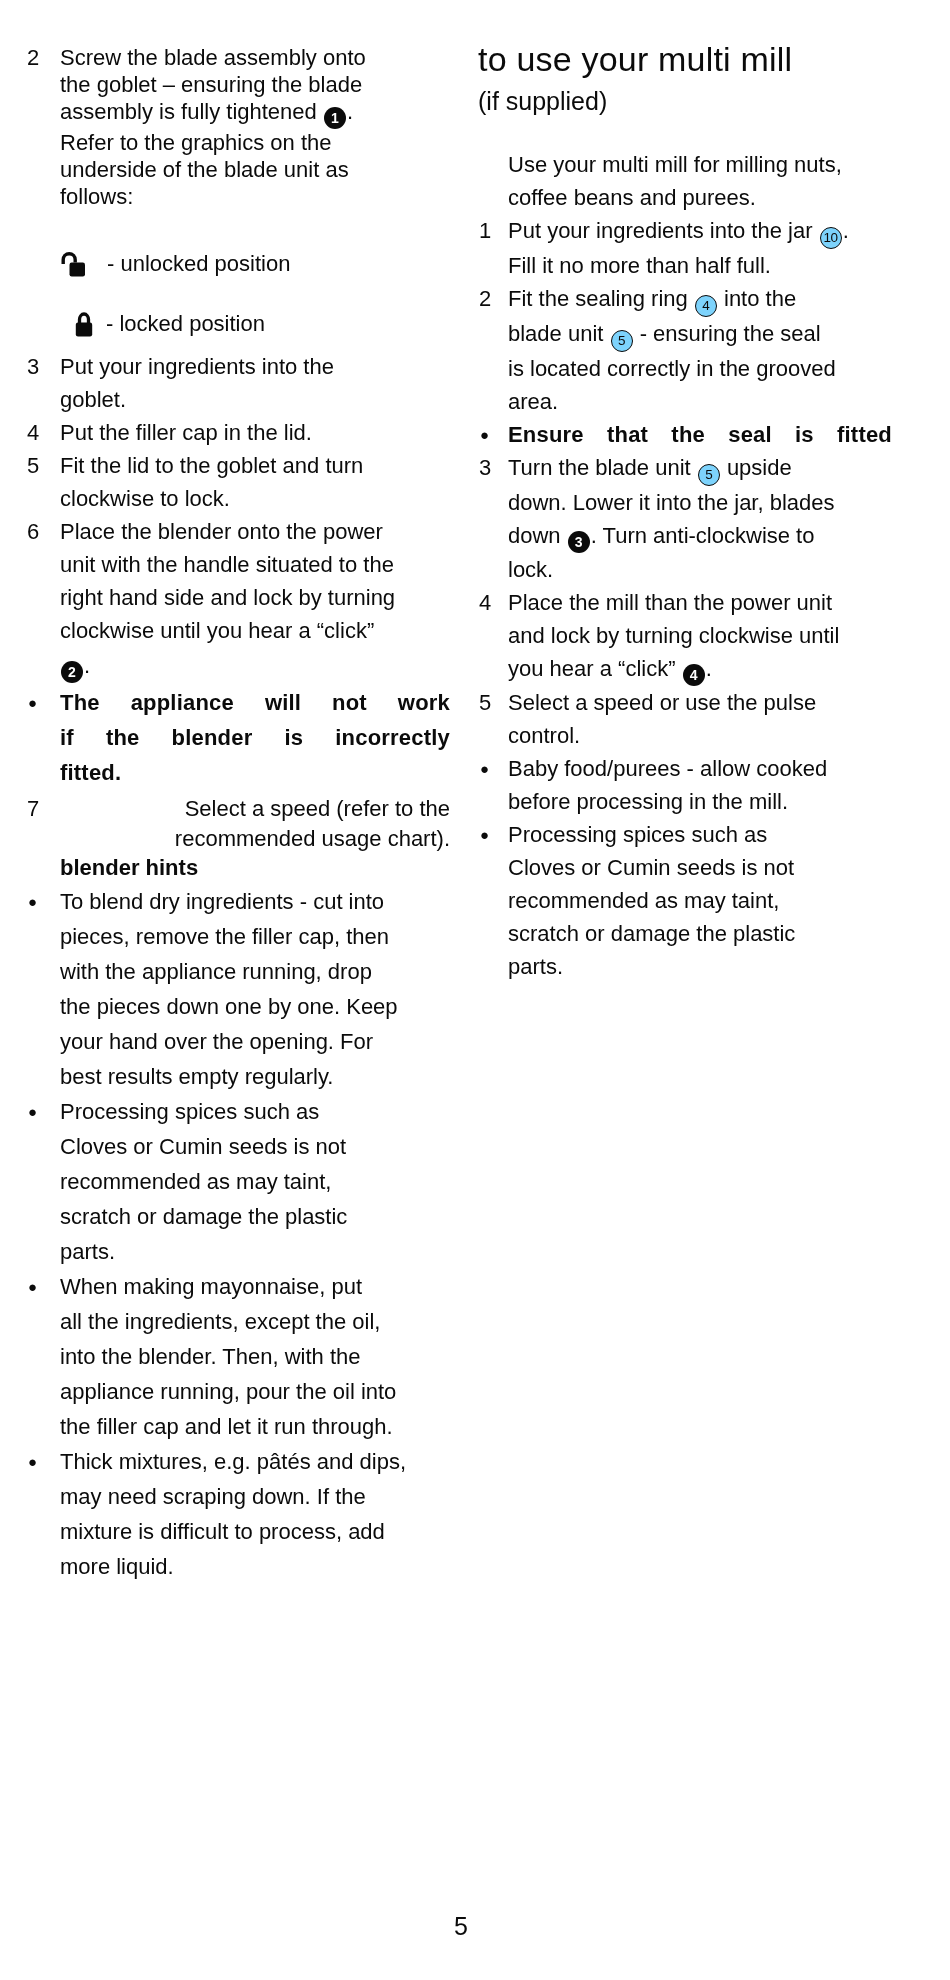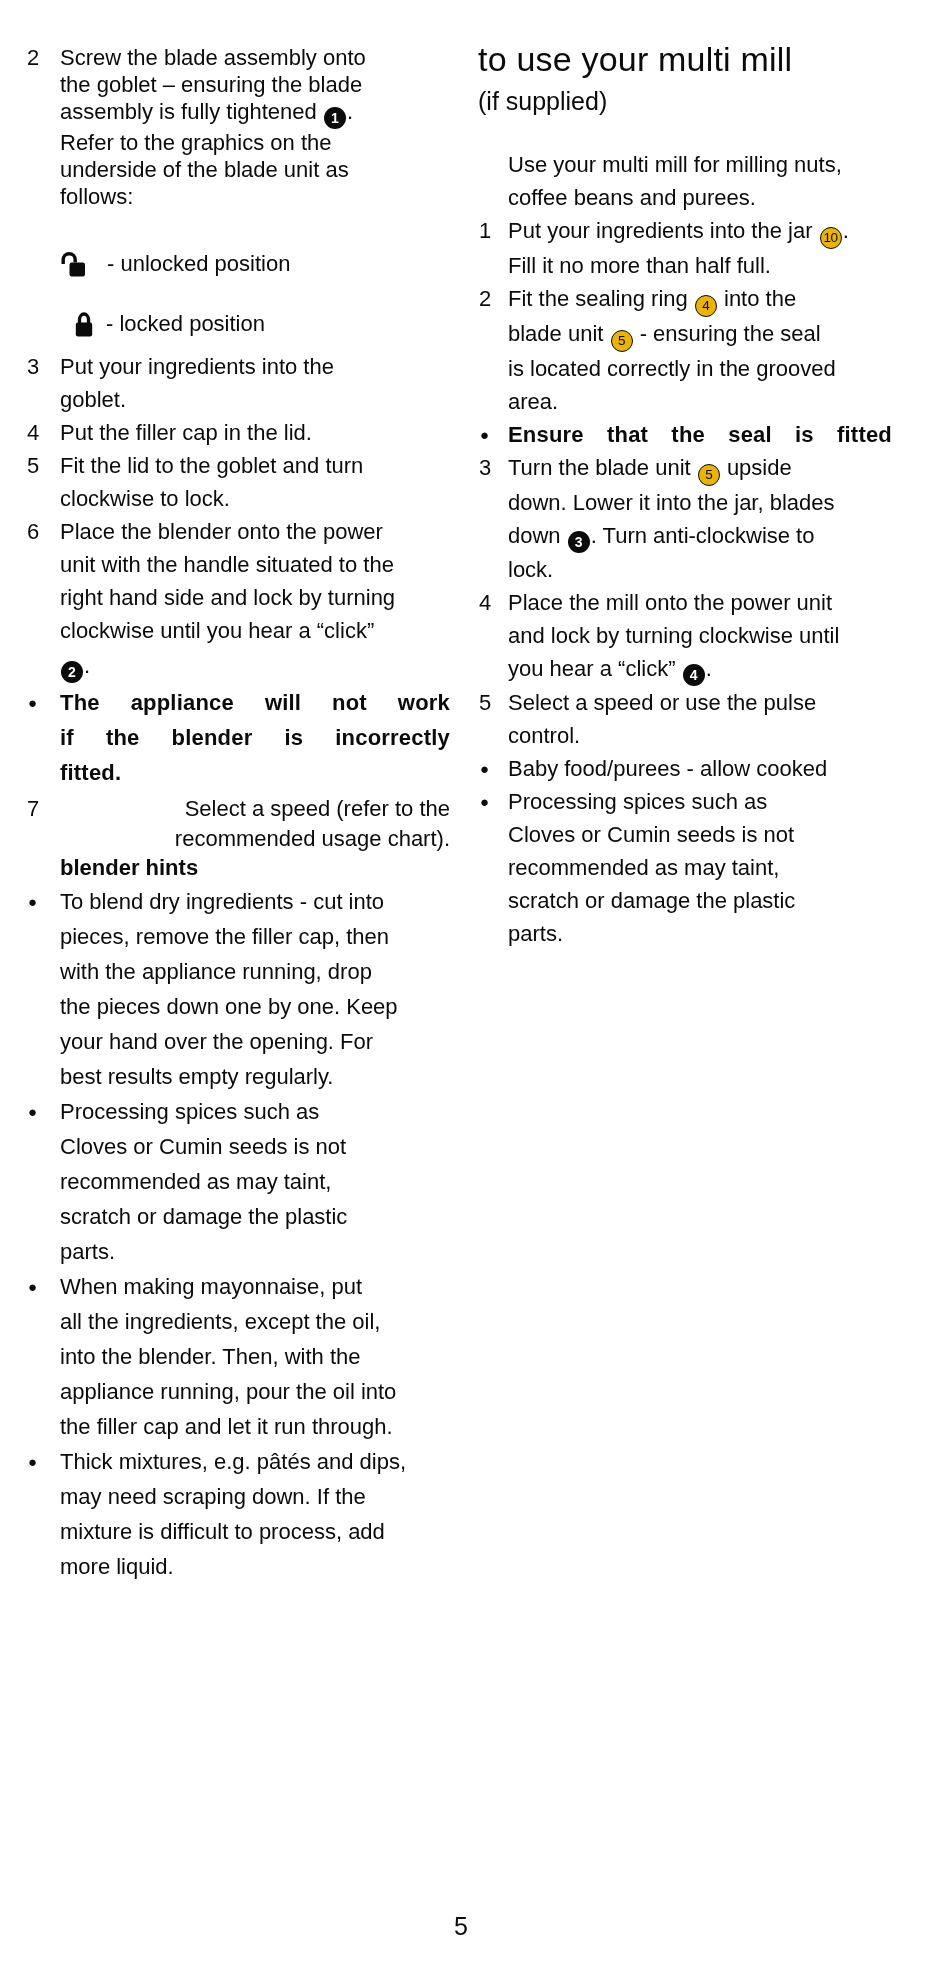--- a/index.html
+++ b/index.html
@@ -50,21 +50,21 @@
   .col-left .step7{margin-top:4px;}
   .col-left .heading + .bullet{margin-top:3px;}
   .col-right .intro{margin-top:32px;}
   .col-right .heading{margin-top:14px;}
 
   
   .bf,.bo{display:inline-block;text-align:center;border-radius:50%;
           vertical-align:-4px;margin:0 1px;box-sizing:border-box;}
   .bf{width:22px;height:22px;line-height:22px;background:#0b0b0b;color:#fff;
       font-size:14px;font-weight:700;}
-  .bo{width:22px;height:22px;line-height:19px;background:#eab308;color:#0b0b0b;
+  .bo{width:22px;height:22px;line-height:19px;background:#7dd3fc;color:#0b0b0b;
       border:1.6px solid #0b0b0b;font-size:13.5px;font-weight:400;letter-spacing:-.5px;}
 
   .page-footer{position:absolute;left:0;top:1912px;width:100%;text-align:center;
                font-size:25px;transform:translateX(-14px);}
   svg rect{fill:#0b0b0b;}
 </style>
 </head>
 <body>
 
 <div class="col col-left" id="col-left">
@@ -191,32 +191,33 @@
       </div>
       <div class="item step normal">
         <span class="marker">3</span>
         <div class="line">Turn the blade unit <span class="bo">5</span> upside</div>
         <div class="line">down. Lower it into the jar, blades</div>
         <div class="line">down <span class="bf">3</span>. Turn anti-clockwise to</div>
         <div class="line">lock.</div>
       </div>
       <div class="item step normal">
         <span class="marker">4</span>
-        <div class="line">Place the mill onto the power unit</div>
+        <div class="line">Place the mill than the power unit</div>
         <div class="line">and lock by turning clockwise until</div>
         <div class="line">you hear a “click” <span class="bf">4</span>.</div>
       </div>
       <div class="item step normal">
         <span class="marker">5</span>
         <div class="line">Select a speed or use the pulse</div>
         <div class="line">control.</div>
       </div>
       <div class="item bullet normal">
         <span class="marker bullet">●</span>
         <div class="line">Baby food/purees - allow cooked</div>
+        <div class="line">before processing in the mill.</div>
       </div>
       <div class="item bullet normal">
         <span class="marker bullet">●</span>
         <div class="line">Processing spices such as</div>
         <div class="line">Cloves or Cumin seeds is not</div>
         <div class="line">recommended as may taint,</div>
         <div class="line">scratch or damage the plastic</div>
         <div class="line">parts.</div>
       </div>
     </div>

